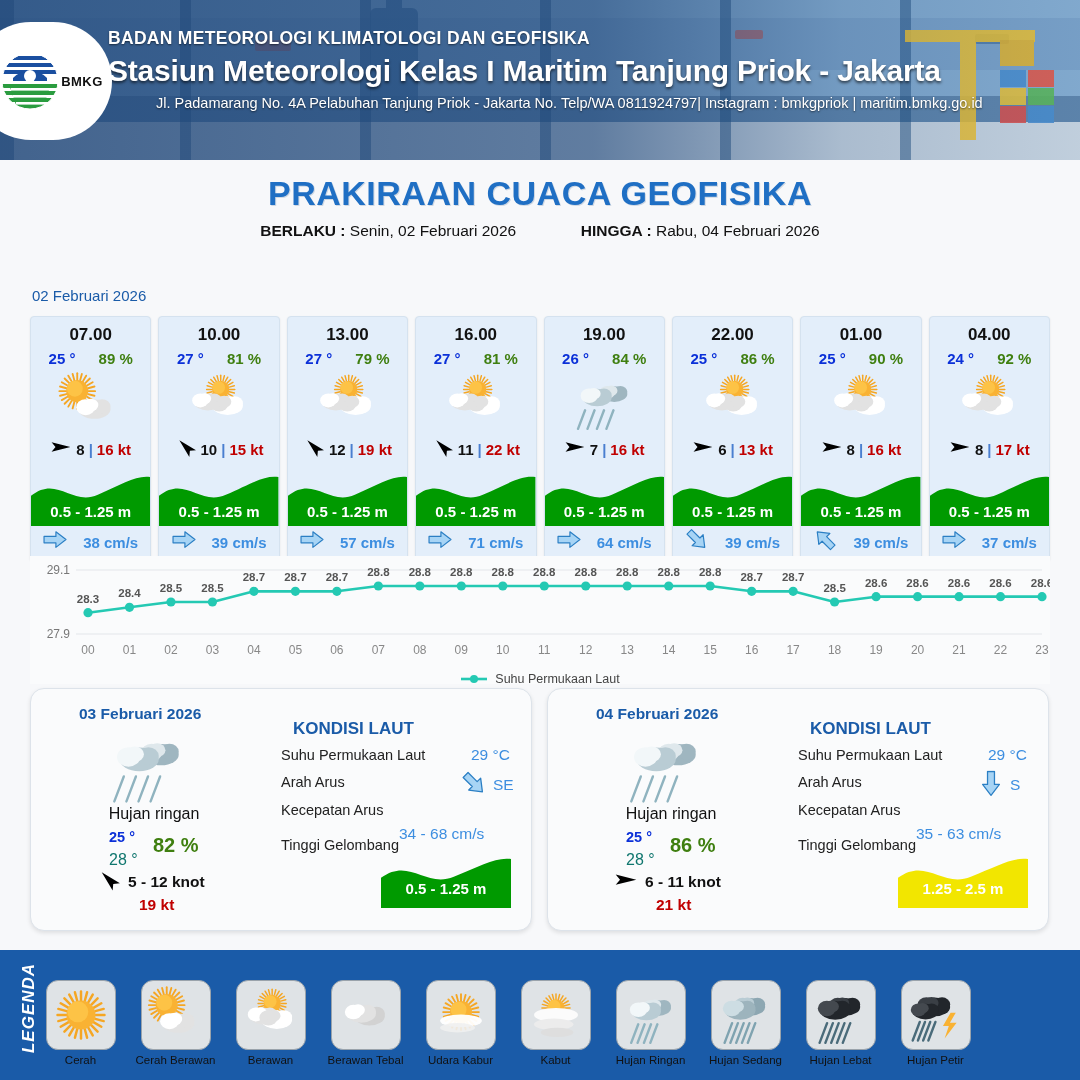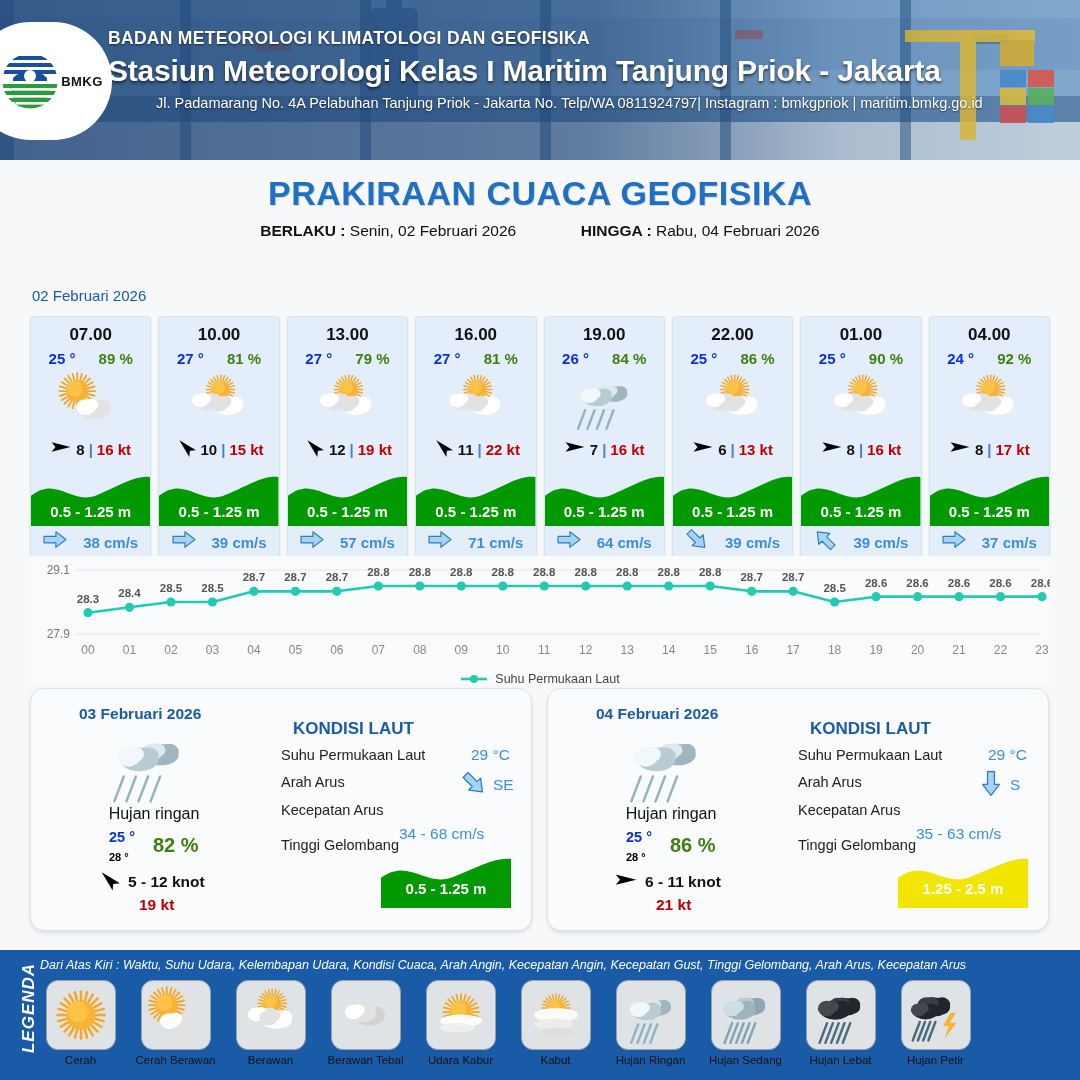--- a/index.html
+++ b/index.html
@@ -83,21 +83,21 @@
   
   .dailies { position:absolute; left:30px; top:688px; width:1020px; display:flex; gap:15px; }
   .dp {
     width:502px; height:243px; background:#fafbfc; border:1px solid #dde3ea;
     border-radius:14px; box-shadow:0 2px 4px rgba(0,0,0,.10); position:relative;
   }
   .dp-date { position:absolute; left:48px; top:16px; font-size:15.5px; font-weight:bold; color:#1a5ba8; }
   .dp-icon { position:absolute; left:62px; top:36px; width:110px; height:78px; }
   .dp-cond { position:absolute; left:18px; top:116px; width:210px; text-align:center; font-size:16px; color:#111; }
   .dp-tmin { position:absolute; left:78px; top:140px; font-size:14.5px; font-weight:bold; color:#0b30d8; }
-  .dp-tmax { position:absolute; left:78px; top:162px; font-size:11px; font-weight:bold; color:#000000; }
+  .dp-tmax { position:absolute; left:78px; top:162px; font-size:16px; font-weight:normal; color:#0f766e; }
   .dp-hum { position:absolute; left:122px; top:145px; font-size:20px; font-weight:bold; color:#3f7f10; }
   .dp-wind { position:absolute; left:66px; top:182px; display:flex; align-items:center; gap:7px; }
   .dp-windtxt { font-size:15.5px; font-weight:bold; color:#111; }
   .dp-gust { position:absolute; left:108px; top:207px; font-size:15.5px; font-weight:bold; color:#c00000; }
 
   .dp-kl { position:absolute; left:262px; top:30px; font-size:17px; font-weight:bold; color:#1a5ba8; }
   .dp-lbl { position:absolute; font-size:14.5px; color:#222; }
   .dp-val { position:absolute; font-size:15.5px; color:#3d8ee0; font-weight:normal; }
   .dp-l1 { left:250px; top:58px; } .dp-v1 { left:440px; top:57px; }
   .dp-l2 { left:250px; top:85px; } .dp-v2 { left:430px; top:84px; display:flex; align-items:center; gap:6px; }
@@ -968,21 +968,20 @@
         </svg></div>
     <div class="dp-wavetxt">1.25 - 2.5 m</div>
     </div>
   </div>
 
 <div class="legend">
   <div class="legenda-band">
     <div class="legenda-txt">LEGENDA</div>
   </div>
   <div class="legend-inner">
-    <div class="legend-note">Dari Atas Kiri : Waktu, Suhu Udara, Kelembapan Udara, Kondisi Cuaca, Arah Angin, Kecepatan Angin, Kecepatan Gust, Tinggi Gelombang, Arah Arus, Kecepatan Arus</div>
     <div class="legend-items" id="legend-items">
         <div class="li">
     <div class="li-box">
             <svg width="58" height="58" viewBox="0 0 58 58">
               <g>
                 <line x1="43.79" y1="29" x2="52.49" y2="29" stroke="#f5a623" stroke-width="2.4650000000000003" stroke-linecap="round"></line>
                 <line x1="43.286042970815316" y1="32.827933677066284" x2="51.689597659530214" y2="35.07965936945821" stroke="#f5a623" stroke-width="2.4650000000000003" stroke-linecap="round"></line>
                 <line x1="41.80851572197185" y1="36.394999999999996" x2="49.34293673489647" y2="40.745" stroke="#f5a623" stroke-width="2.4650000000000003" stroke-linecap="round"></line>
                 <line x1="39.45810929374904" y1="39.45810929374904" x2="45.60993829007201" y2="45.609938290072" stroke="#f5a623" stroke-width="2.4650000000000003" stroke-linecap="round"></line>
                 <line x1="36.395" y1="41.808515721971844" x2="40.745000000000005" y2="49.34293673489647" stroke="#f5a623" stroke-width="2.4650000000000003" stroke-linecap="round"></line>

